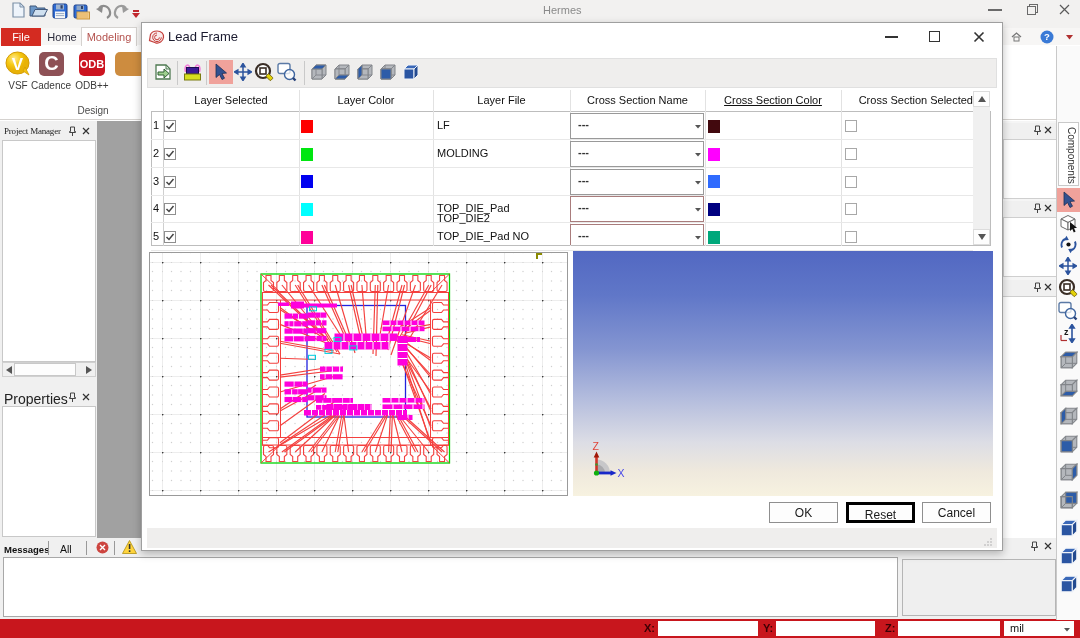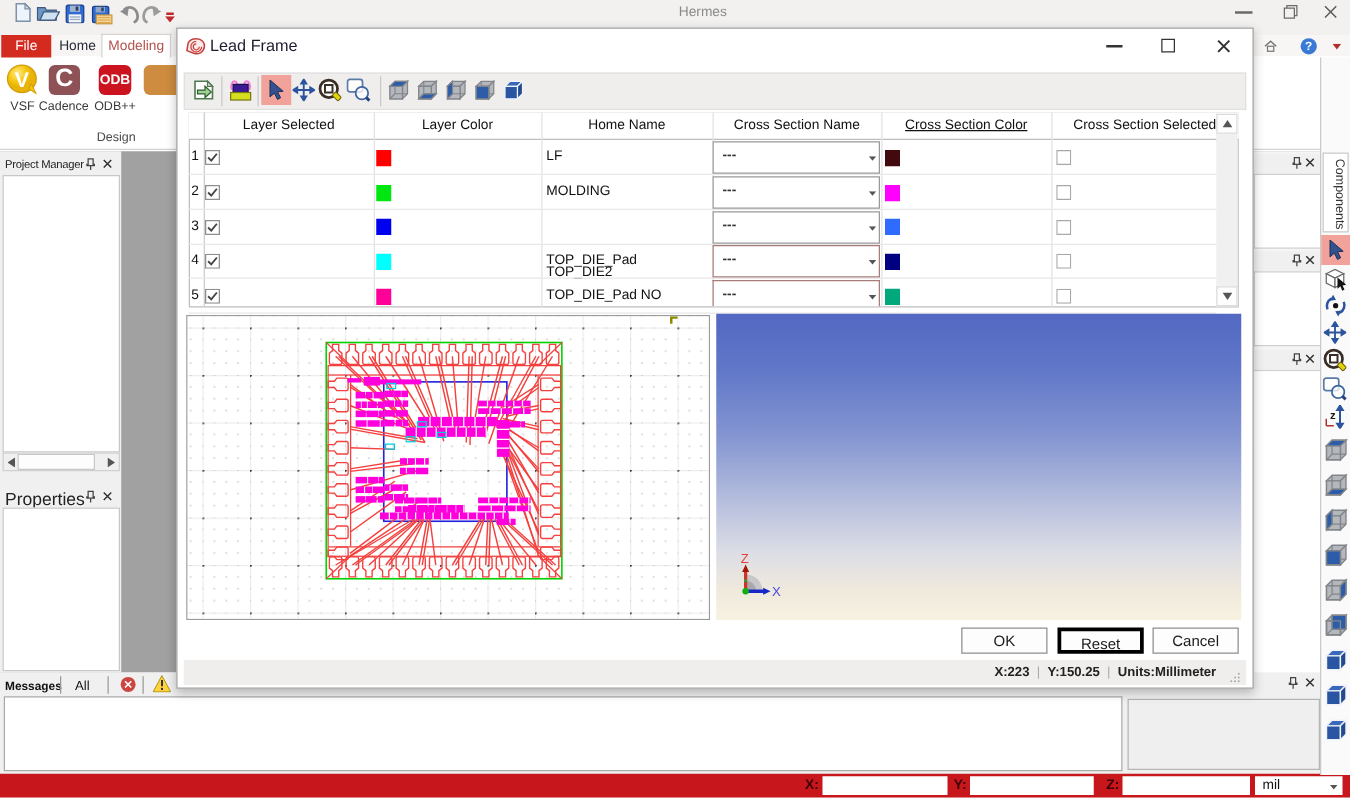--- a/index.html
+++ b/index.html
@@ -76,21 +76,21 @@
 <div class="abs" style="left:39px;top:50px;width:25px;height:26px;color:#fff;font-size:20px;font-weight:bold;text-align:center;line-height:26px;">C</div>
 <div class="abs" style="left:79px;top:52px;width:26px;height:24px;background:#cc1420;border-radius:5px;color:#fff;font-size:11px;font-weight:bold;text-align:center;line-height:24px;letter-spacing:0px;">ODB</div>
 <div class="abs" style="left:115px;top:52px;width:36px;height:24px;background:#cd8c3f;border-radius:5px;color:#fff;font-size:11px;font-weight:bold;text-align:center;line-height:24px;padding-left:36px;">PAD</div>
 <div class="abs" style="left:-12px;top:80px;width:60px;text-align:center;font-size:10px;color:#3a3a3a;">VSF</div>
 <div class="abs" style="left:21px;top:80px;width:60px;text-align:center;font-size:10px;color:#3a3a3a;">Cadence</div>
 <div class="abs" style="left:62px;top:80px;width:60px;text-align:center;font-size:10px;color:#3a3a3a;">ODB++</div>
 <div class="abs" style="left:97px;top:80px;width:60px;text-align:center;font-size:10px;color:#3a3a3a;margin-left:48px;">PADs</div>
 <div class="abs" style="left:63px;top:105px;width:60px;text-align:center;font-size:10px;color:#4a4a4a;">Design</div>
 <div class="abs" style="left:0;top:121px;width:1080px;height:417px;background:#a1a1a1;"></div>
 <div class="abs" style="left:0;top:121px;width:97px;height:417px;background:#f0f0f0;"></div>
-<div class="abs" style="left:2px;top:123px;width:93px;height:16px;background:#f0f0f0;font-size:11px;color:#222;">
+<div class="abs" style="left:2px;top:123px;width:93px;height:16px;background:#f0f0f0;font-size:11px;color:#222;font-family:Liberation Serif, serif;">
       <span style="position:absolute;left:2px;top:3px;font-size:9px;letter-spacing:-0.2px;">Project Manager</span>
     </div>
 <svg class="abs" style="left:68px;top:126px" width="9" height="11" viewBox="0 0 9 11">
       <path d="M2.5,1 h4 v4.5 h1 v1 h-6 v-1 h1 z" fill="none" stroke="#444" stroke-width="1"></path>
       <line x1="4.5" y1="6.5" x2="4.5" y2="10" stroke="#444" stroke-width="1"></line>
     </svg>
 <svg class="abs" style="left:82px;top:127px" width="8" height="8" viewBox="0 0 8 8">
       <path d="M1,1 L7,7 M7,1 L1,7" stroke="#333" stroke-width="1.2"></path>
     </svg>
 <div class="abs" style="left:2px;top:140px;width:94px;height:222px;background:#fff;border:1px solid #c8c8c8;"></div>
@@ -389,21 +389,21 @@
     </svg>
 <svg style="position:absolute;left:402px;top:63px" width="18" height="18" viewBox="0 0 18 18">
       <polygon points="2,6 6,2 16,2 12,6" fill="#3a68b8" stroke="#eef2f8" stroke-width="1.0"></polygon>
       <polygon points="2,6 12,6 12,16 2,16" fill="#2a55a2" stroke="#eef2f8" stroke-width="1.0"></polygon>
       <polygon points="12,6 16,2 16,12 12,16" fill="#234a90" stroke="#eef2f8" stroke-width="1.0"></polygon>
     </svg>
 <div class="abs" style="left:151px;top:90px;width:840px;height:156px;background:#fff;border:1px solid #bdbdbd;"></div>
 <div class="abs" style="left:151px;top:90px;width:840px;height:22px;background:#fff;border-bottom:1px solid #bdbdbd;"></div>
 <div class="abs" style="left:163px;top:94px;width:136px;text-align:center;font-size:11px;color:#111;">Layer Selected</div>
 <div class="abs" style="left:299px;top:94px;width:134px;text-align:center;font-size:11px;color:#111;">Layer Color</div>
-<div class="abs" style="left:433px;top:94px;width:137px;text-align:center;font-size:11px;color:#111;">Home Name</div>
+<div class="abs" style="left:433px;top:94px;width:137px;text-align:center;font-size:11px;color:#111;">Layer File</div>
 <div class="abs" style="left:570px;top:94px;width:135px;text-align:center;font-size:11px;color:#111;">Cross Section Name</div>
 <div class="abs" style="left:705px;top:94px;width:136px;text-align:center;font-size:11px;color:#111;text-decoration:underline;">Cross Section Color</div>
 <div class="abs" style="left:841px;top:94px;width:132px;text-align:right;font-size:11px;color:#111;">Cross Section Selected</div>
 <div class="abs" style="left:163px;top:90px;width:1px;height:156px;background:#e2e2e2;"></div>
 <div class="abs" style="left:299px;top:90px;width:1px;height:156px;background:#e2e2e2;"></div>
 <div class="abs" style="left:433px;top:90px;width:1px;height:156px;background:#e2e2e2;"></div>
 <div class="abs" style="left:570px;top:90px;width:1px;height:156px;background:#e2e2e2;"></div>
 <div class="abs" style="left:705px;top:90px;width:1px;height:156px;background:#e2e2e2;"></div>
 <div class="abs" style="left:841px;top:90px;width:1px;height:156px;background:#e2e2e2;"></div>
 <div class="abs" style="left:163px;top:90px;width:1px;height:156px;background:#cfcfcf;"></div>
@@ -832,21 +832,20 @@
 <text x="4.5" y="10" font-size="10.5" fill="#e04438" font-family="Liberation Sans">Z</text>
 <line x1="8.5" y1="33" x2="23" y2="33" stroke="#1828c8" stroke-width="2.8"></line>
 <polygon points="28.5,33 22.5,30.2 22.5,35.8" fill="#1828c8"></polygon>
 <text x="29.5" y="36.5" font-size="10.5" fill="#4848e8" font-family="Liberation Sans">X</text>
 <circle cx="8.5" cy="33" r="2.6" fill="#10b010"></circle>
     </svg>
 <div class="abs" style="left:769px;top:502px;width:69px;height:21px;background:#fdfdfd;border:1px solid #8f8f8f;font-size:12px;color:#1a1a1a;text-align:center;line-height:20px;">OK</div>
 <div class="abs" style="left:846px;top:502px;width:69px;height:21px;background:#fdfdfd;border:3px solid #000000;font-size:12px;color:#1a1a1a;text-align:center;line-height:20px;">Reset</div>
 <div class="abs" style="left:922px;top:502px;width:69px;height:21px;background:#fdfdfd;border:1px solid #8f8f8f;font-size:12px;color:#1a1a1a;text-align:center;line-height:20px;">Cancel</div>
 <div class="abs" style="left:147px;top:528px;width:850px;height:20px;background:#efeeed;"></div>
-<div class="abs" style="left:700px;top:531.5px;width:273px;text-align:right;font-size:10.5px;color:#222;font-weight:bold;">X:223&nbsp;&nbsp;<span style="color:#aaa;font-weight:normal;">|</span>&nbsp;&nbsp;Y:150.25&nbsp;&nbsp;<span style="color:#aaa;font-weight:normal;">|</span>&nbsp;&nbsp;Units:Millimeter</div>
 <svg class="abs" style="left:984px;top:538px" width="8" height="8" viewBox="0 0 8 8">
 <g fill="#aaa">
         <circle cx="7" cy="1" r="0.8"></circle>
         <circle cx="4" cy="4" r="0.8"></circle>
         <circle cx="7" cy="4" r="0.8"></circle>
         <circle cx="1" cy="7" r="0.8"></circle>
         <circle cx="4" cy="7" r="0.8"></circle>
         <circle cx="7" cy="7" r="0.8"></circle>
       </g>
     </svg>

